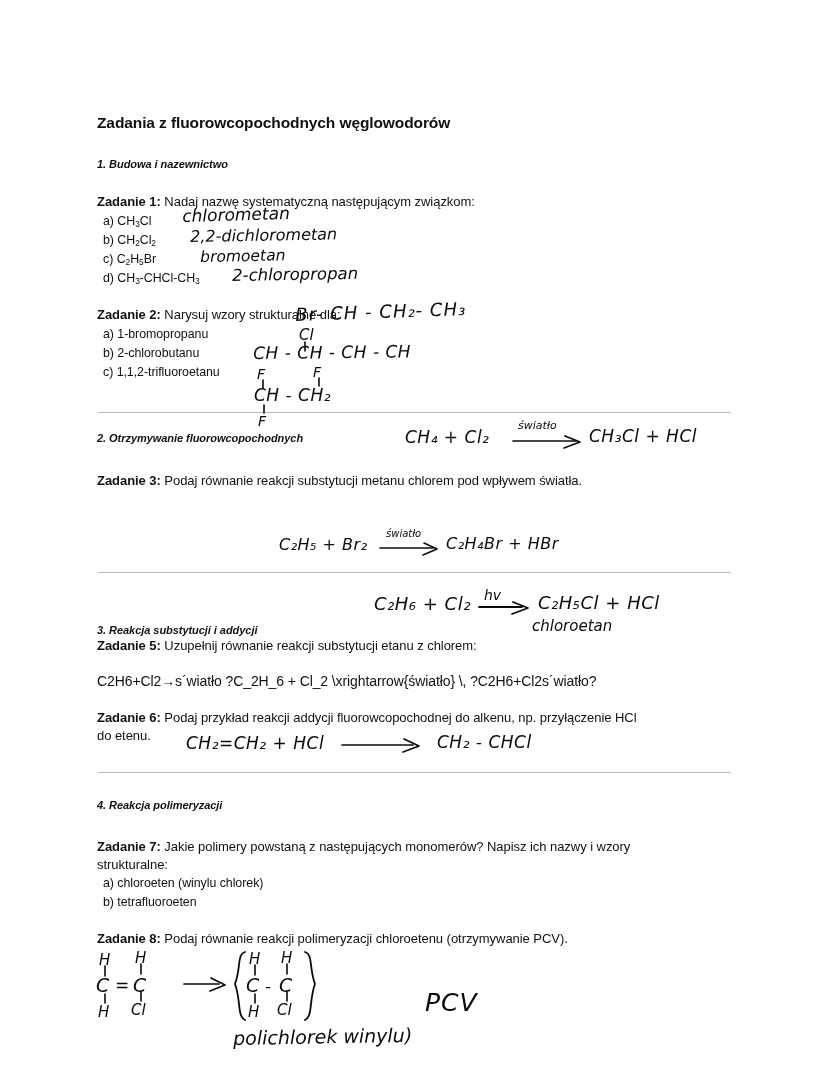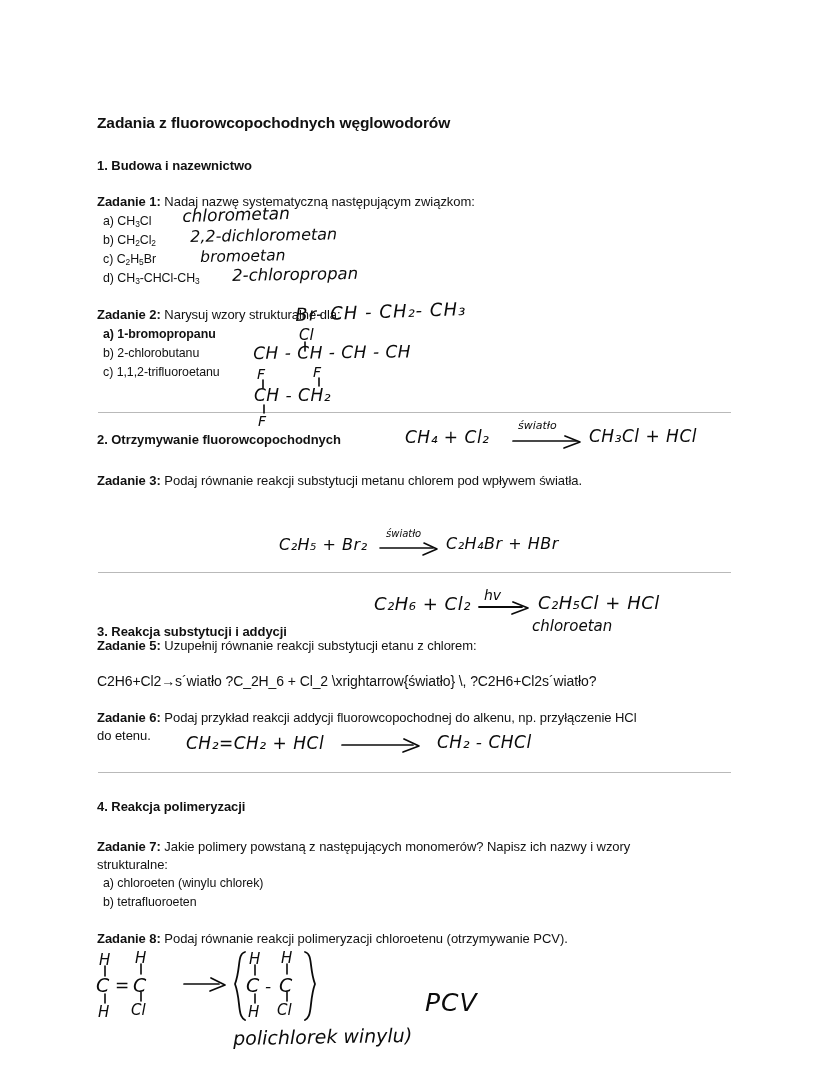--- a/index.html
+++ b/index.html
@@ -22,23 +22,24 @@
 
   .doc-title {
     left: 97px;
     top: 114px;
     font-size: 15.5px;
     font-weight: bold;
     letter-spacing: -0.1px;
   }
 
   .section-head {
-    font-size: 13px;
+    font-size: 11px;
     font-weight: bold;
     letter-spacing: -0.05px;
+    font-style: italic;
   }
 
   .para {
     font-size: 13px;
     line-height: 18px;
     letter-spacing: -0.05px;
   }
   .para b { font-weight: bold; }
 
   .listline {
@@ -109,21 +110,21 @@
     <span><span>C</span><sub>2</sub><span>H</span><sub>5</sub><span>Br</span></span>
   </div>
   <div class="printed listline" style="left:103px; top:269px;">
     <span>d)</span>
     <span><span>CH</span><sub>3</sub><span>-CHCl-CH</span><sub>3</sub></span>
   </div>
 
   <div class="printed para" style="left:97px; top:306px;">
     <b>Zadanie 2:</b><span> Narysuj wzory strukturalne dla:</span>
   </div>
-  <div class="printed listline" style="left:103px; top:325px;font-weight:bold;">
+  <div class="printed listline" style="left:103px; top:325px;">
     <span>a)</span>
     <span>1-bromopropanu</span>
   </div>
   <div class="printed listline" style="left:103px; top:344px;">
     <span>b)</span>
     <span>2-chlorobutanu</span>
   </div>
   <div class="printed listline" style="left:103px; top:363px;">
     <span>c)</span>
     <span>1,1,2-trifluoroetanu</span>

